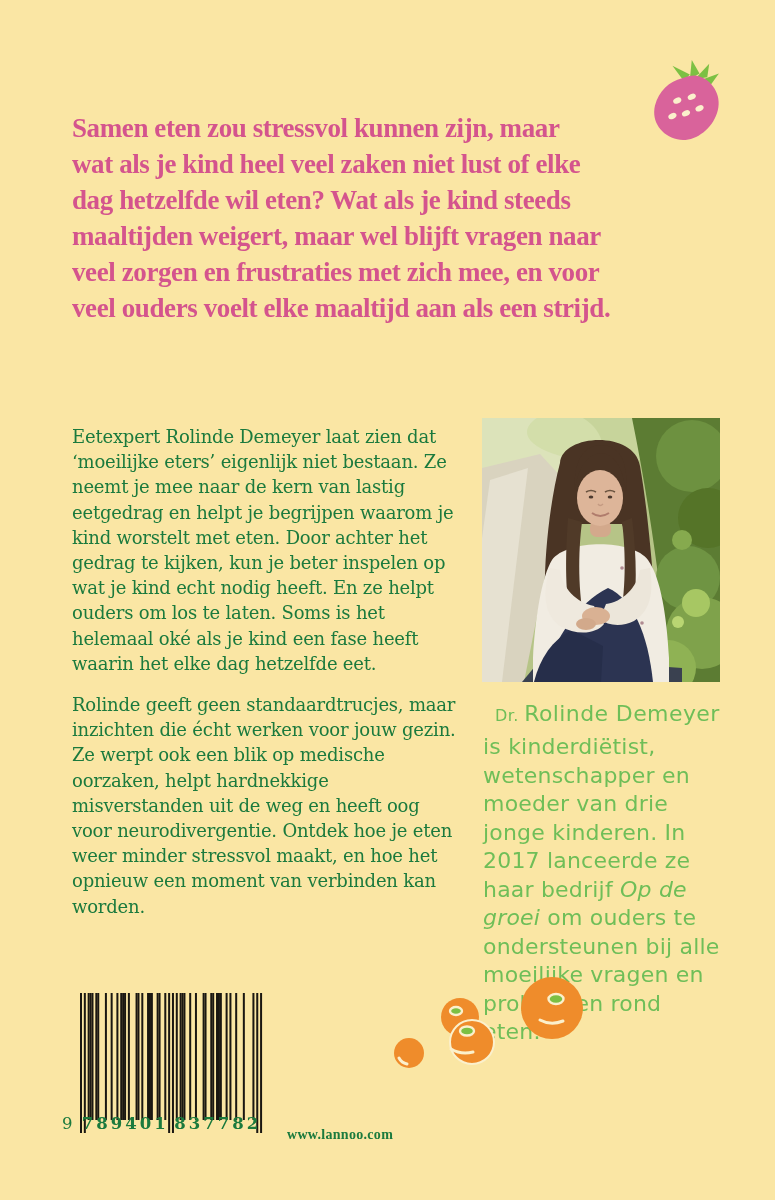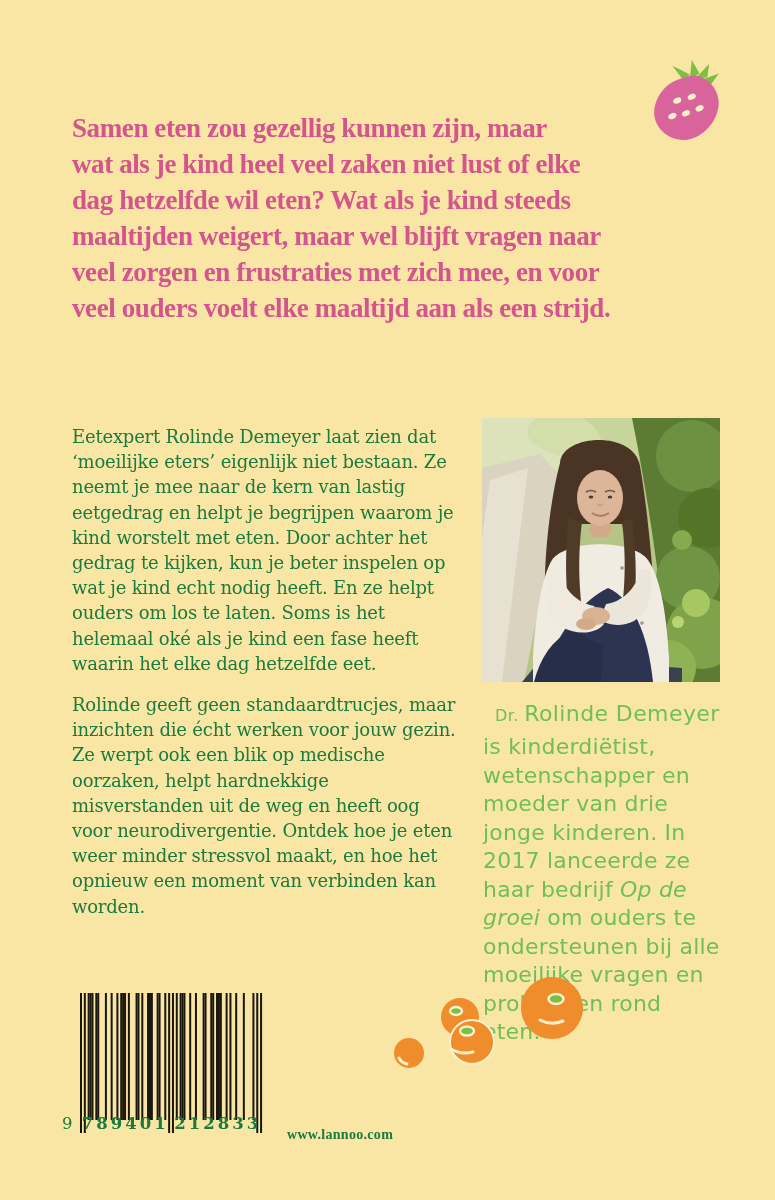--- a/index.html
+++ b/index.html
@@ -94,21 +94,21 @@
     <g class="straw-seed">
       <ellipse cx="37" cy="44" rx="4.4" ry="2.9" transform="rotate(-24 37 44)"></ellipse>
       <ellipse cx="52" cy="40" rx="4.4" ry="2.9" transform="rotate(-24 52 40)"></ellipse>
       <ellipse cx="60" cy="52" rx="4.4" ry="2.9" transform="rotate(-24 60 52)"></ellipse>
       <ellipse cx="46" cy="57" rx="4.4" ry="2.9" transform="rotate(-24 46 57)"></ellipse>
       <ellipse cx="32" cy="60" rx="4.4" ry="2.9" transform="rotate(-24 32 60)"></ellipse>
     </g>
   </svg>
 
   <div class="headline">
-      <div>Samen eten zou gezellig kunnen zijn, maar</div>
+      <div>Samen eten zou stressvol kunnen zijn, maar</div>
       <div>wat als je kind heel veel zaken niet lust of elke</div>
       <div>dag hetzelfde wil eten? Wat als je kind steeds</div>
       <div>maaltijden weigert, maar wel blijft vragen naar</div>
       <div>veel zorgen en frustraties met zich mee, en voor</div>
       <div>veel ouders voelt elke maaltijd aan als een strijd.</div>
     </div>
 
   <div class="body-col">
     <p>Eetexpert Rolinde Demeyer laat zien dat ‘moeilijke eters’ eigenlijk niet bestaan. Ze neemt je mee naar de kern van lastig eetgedrag en helpt je begrijpen waarom je kind worstelt met eten. Door achter het gedrag te kijken, kun je beter inspelen op wat je kind echt nodig heeft. En ze helpt ouders om los te laten. Soms is het helemaal oké als je kind een fase heeft waarin het elke dag hetzelfde eet.</p>
     <p>Rolinde geeft geen standaardtrucjes, maar inzichten die écht werken voor jouw gezin. Ze werpt ook een blik op medische oorzaken, helpt hardnekkige misverstanden uit de weg en heeft oog voor neurodivergentie. Ontdek hoe je eten weer minder stressvol maakt, en hoe het opnieuw een moment van verbinden kan worden.</p>
@@ -238,19 +238,19 @@
         <rect x="149.43" y="0" width="2.00" height="127"></rect>
         <rect x="155.18" y="0" width="2.00" height="127"></rect>
         <rect x="162.84" y="0" width="2.00" height="127"></rect>
         <rect x="172.42" y="0" width="2.00" height="127"></rect>
         <rect x="176.25" y="0" width="2.00" height="140"></rect>
         <rect x="180.08" y="0" width="2.00" height="140"></rect>
       </svg>
     <div class="isbn-row">
       <span class="isbn-first">9</span>
       <span class="isbn-g">789401</span>
-      <span class="isbn-g">212833</span>
+      <span class="isbn-g">837782</span>
     </div>
   </div>
 
   <div class="website">www.lannoo.com</div>
 
 </div>
 
 </body></html>

